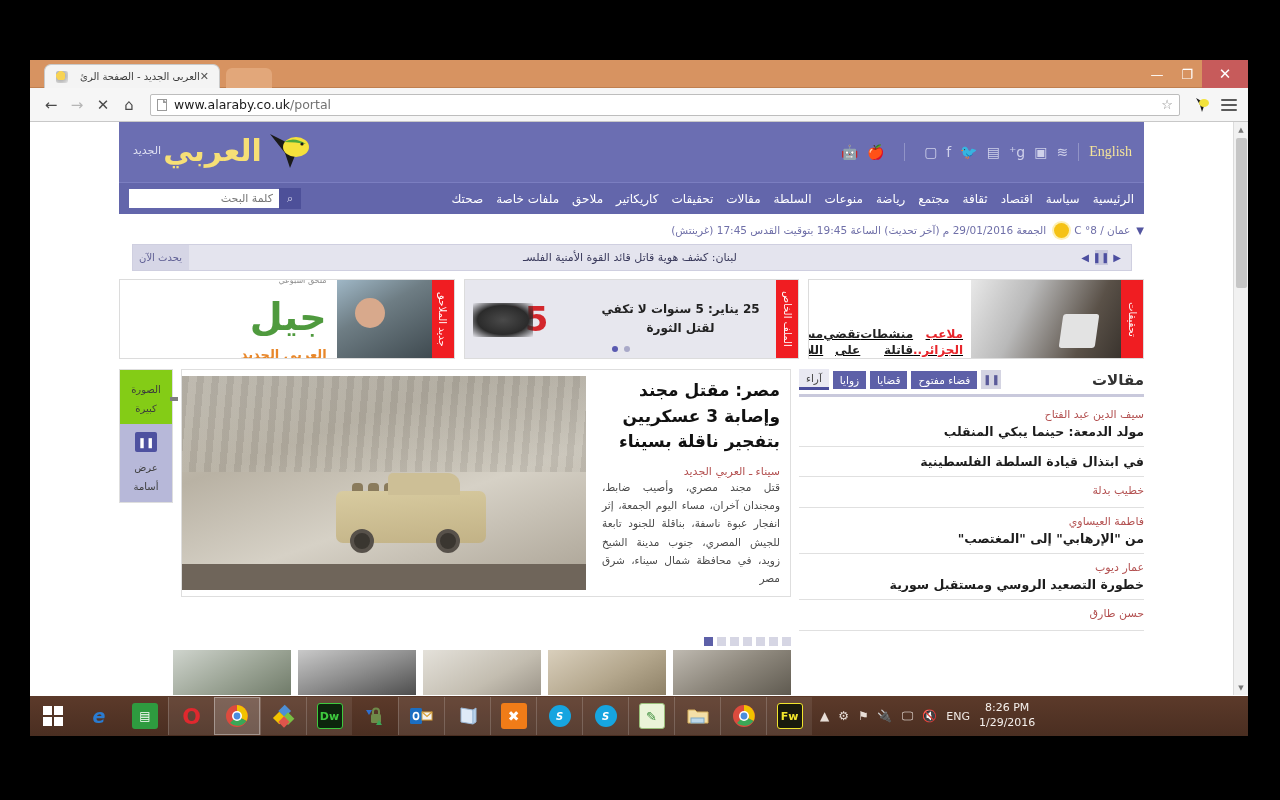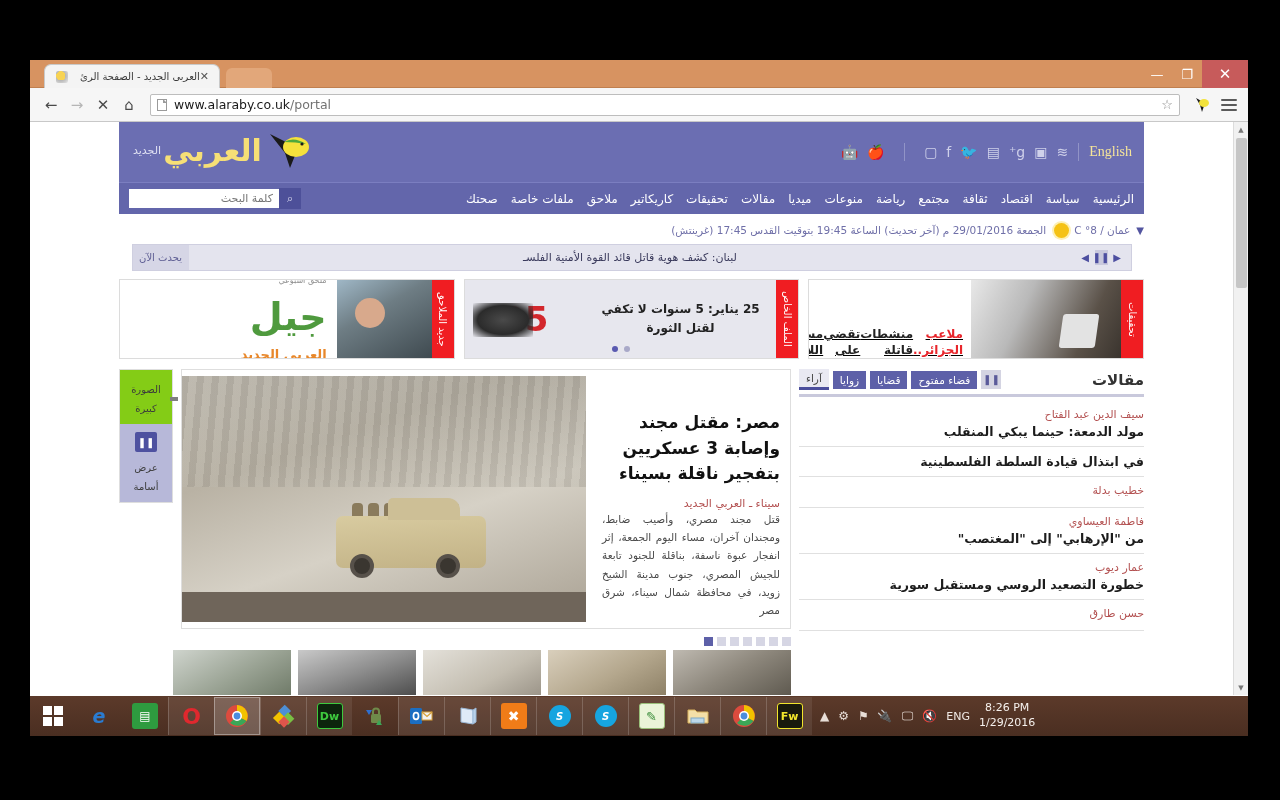--- a/index.html
+++ b/index.html
@@ -238,21 +238,21 @@
   }
   .art-rule { height: 3px; background: #c9c9dc; margin-bottom: 4px; }
   .art-list { }
   .art-item { padding: 7px 0 7px; border-bottom: 1px solid #e0e0e0; text-align: right; }
   .art-author { font-size: 11px; color: #b35050; margin-bottom: 3px; cursor: pointer; }
   .art-name { font-size: 12.5px; font-weight: bold; color: #1c1c1c; cursor: pointer; }
 
   
   .feature { flex: 1 1 auto; border: 1px solid #dedede; display: flex; flex-direction: row; }
   .feature-text { width: 198px; flex: 0 0 198px; padding: 8px 10px; text-align: right; }
-  .feature-head { font-size: 17px; font-weight: bold; color: #111; line-height: 1.5; margin-bottom: 10px; margin-top: 32px; }
+  .feature-head { font-size: 17px; font-weight: bold; color: #111; line-height: 1.5; margin-bottom: 10px; }
   .feature-by { font-size: 11px; color: #b35050; margin-bottom: 0; }
   .feature-body { font-size: 10.5px; color: #4a4a4a; line-height: 1.75; text-align: justify; }
   .feature-img {
     flex: 1 1 auto; margin: 6px 6px 6px 0;
     background:
       linear-gradient(180deg, rgba(120,120,120,0.18) 0%, rgba(120,120,120,0) 45%),
       linear-gradient(160deg, #cfc9bd 0%, #b9b2a4 30%, #d6d1c6 60%, #a9a193 100%);
     position: relative; overflow: hidden;
   }
   .apc { position: absolute; left: 38%; bottom: 22%; width: 150px; height: 52px;
@@ -398,21 +398,21 @@
 
             <div class="hdr-nav">
               <div class="nav-items">
                 <span class="nav-item">الرئيسية</span>
                 <span class="nav-item">سياسة</span>
                 <span class="nav-item">اقتصاد</span>
                 <span class="nav-item">ثقافة</span>
                 <span class="nav-item">مجتمع</span>
                 <span class="nav-item">رياضة</span>
                 <span class="nav-item">منوعات</span>
-                <span class="nav-item">ميديا</span>
+                <span class="nav-item">السلطة</span>
                 <span class="nav-item">مقالات</span>
                 <span class="nav-item">تحقيقات</span>
                 <span class="nav-item">كاريكاتير</span>
                 <span class="nav-item">ملاحق</span>
                 <span class="nav-item">ملفات خاصة</span>
                 <span class="nav-item">صحتك</span>
               </div>
               <div class="searchbox">
                 <input class="search-input" type="text" placeholder="كلمة البحث" style="">
                 <button class="search-btn">⌕</button>

